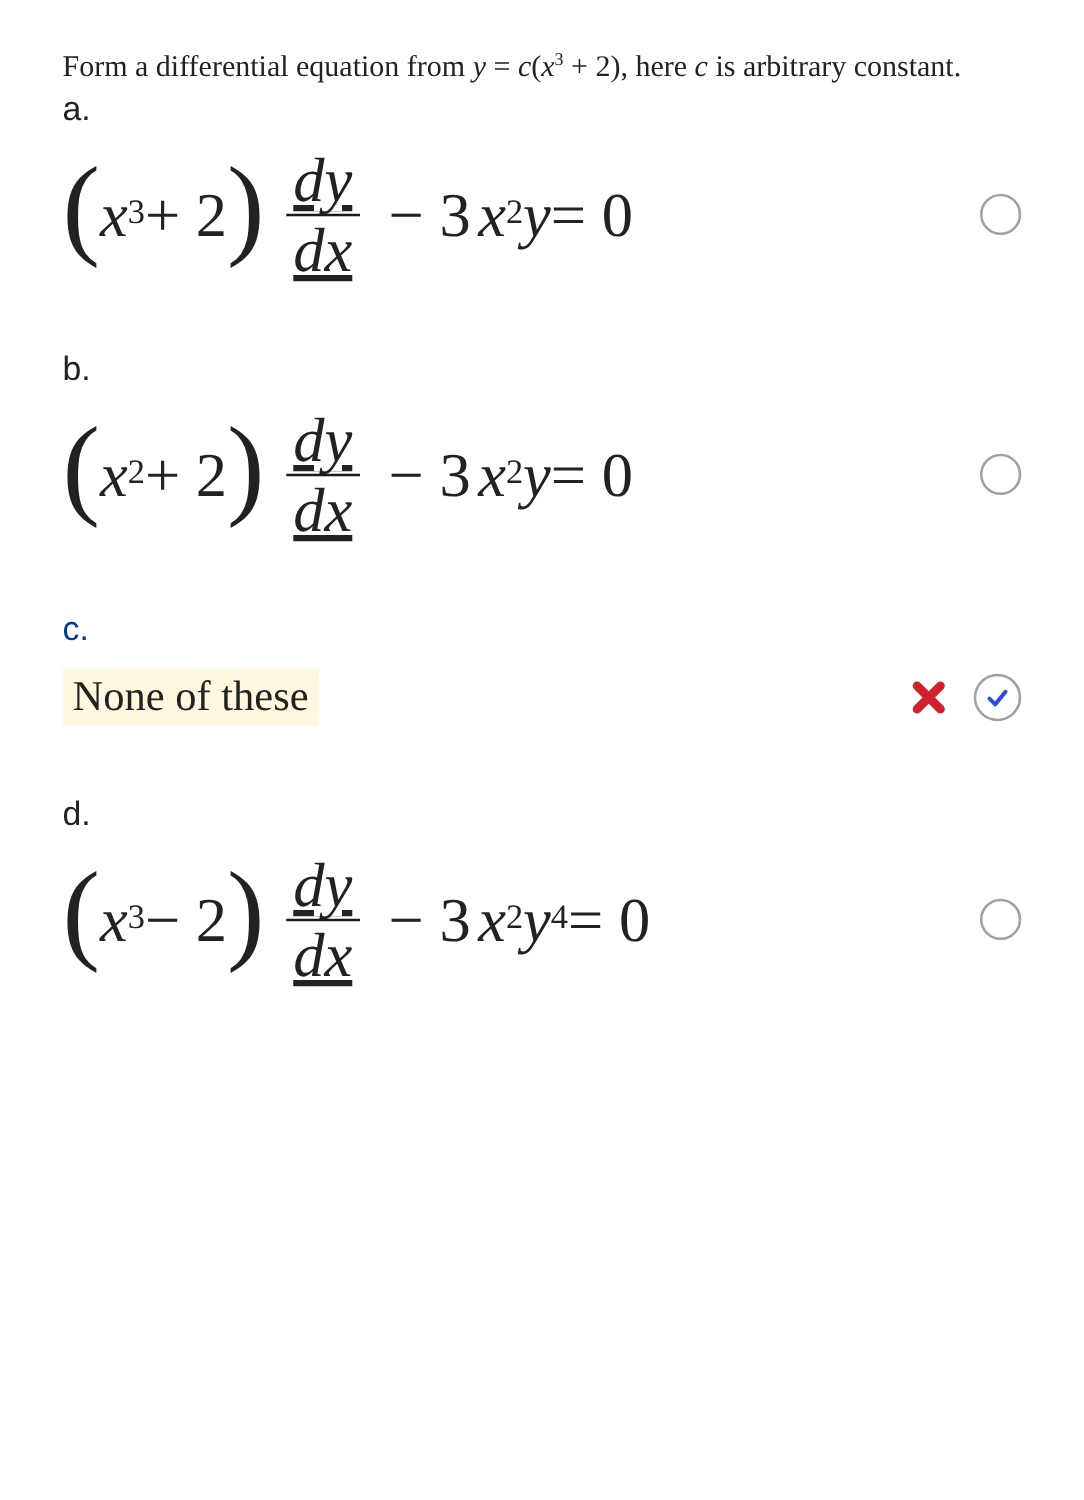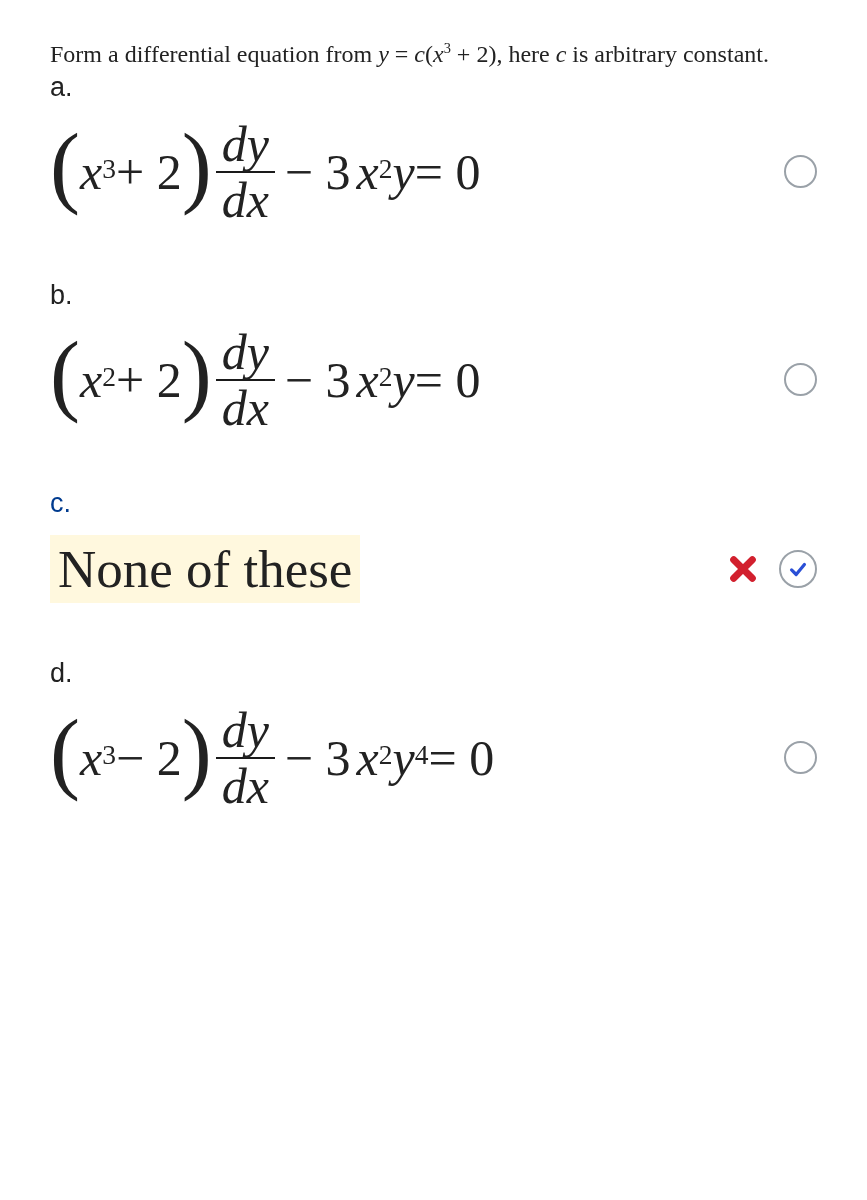--- a/index.html
+++ b/index.html
@@ -50,27 +50,28 @@
       font-size: 0.55em;
       vertical-align: super;
       position: relative;
       top: -0.1em;
     }
     .frac {
       display: inline-flex;
       flex-direction: column;
       align-items: center;
       vertical-align: middle;
-      margin: 0 4px;
+      margin: 0 17px;
       font-style: italic;
+      text-decoration: underline;
     }
     .frac .num { padding: 0 6px 2px 6px; border-bottom: 2.5px solid #1a1a1a; }
     .frac .den { padding: 2px 6px 0 6px; }
     .none-text {
-      font-size: 53px;
+      font-size: 34px;
       background: #fff8de;
       display: inline-block;
       padding: 4px 8px;
     }
     .right-side {
       display: flex;
       align-items: center;
       gap: 22px;
     }
     .radio {

